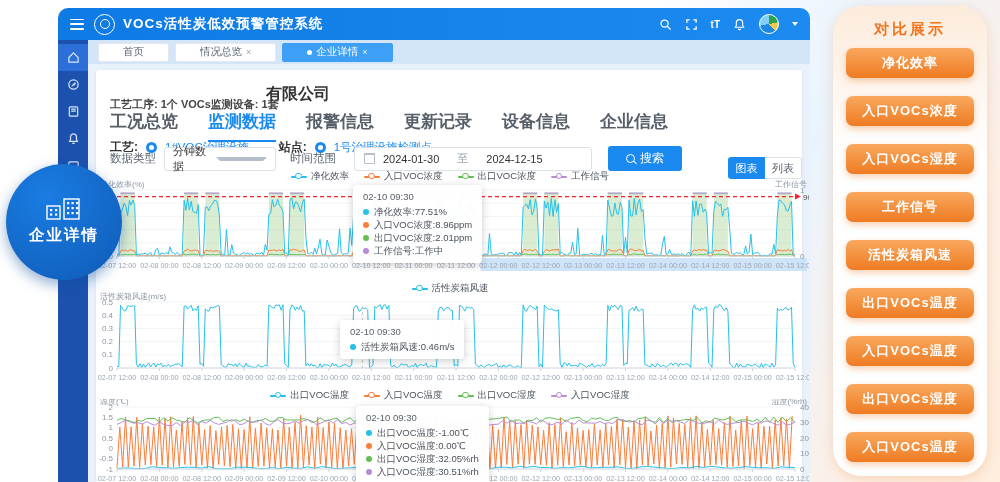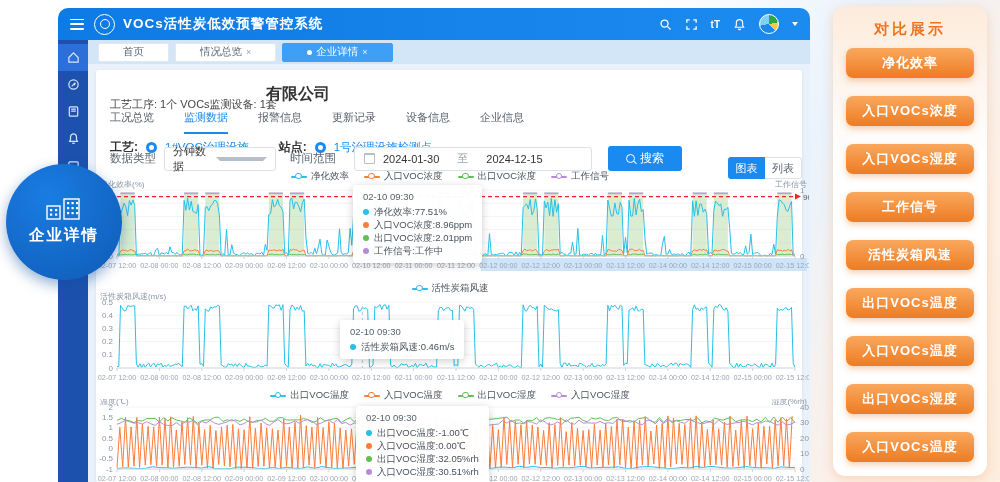--- a/index.html
+++ b/index.html
@@ -32,23 +32,23 @@
   .crumb.active{background:#3e9ff7;border-color:#3e9ff7;color:#fff;}
   .crumb.active .x{color:#e8f2ff;}
   .crumb .dot{width:5px;height:5px;border-radius:50%;background:#fff;display:inline-block;}
   
   .content-bg{position:absolute;left:88px;top:64px;width:722px;height:418px;background:#e9f1fb;}
   .card{position:absolute;left:96px;top:70px;width:706px;height:412px;background:#fff;border-radius:3px;box-shadow:0 1px 3px rgba(30,60,100,.10);z-index:1;}
   .redact{position:absolute;filter:blur(1.6px);border-radius:2px;}
   .r1{left:110px;top:79px;width:62px;height:14px;background:#c7cbd1;}
   .r2{left:177px;top:79px;width:84px;height:14px;background:#a8acb3;}
   .co-suffix{position:absolute;left:266px;top:84px;font-size:16px;font-weight:bold;color:#333;z-index:2;}
-  .co-meta{position:absolute;left:110px;top:97px;font-size:11px;font-weight:normal;color:#444;z-index:2;}
+  .co-meta{position:absolute;left:110px;top:97px;font-size:11px;font-weight:bold;color:#444;z-index:2;}
   .tabs{position:absolute;left:110px;top:110px;display:flex;gap:30px;z-index:2;}
-  .tab{font-size:11px;color:#565e68;padding-bottom:7px;cursor:pointer;border-bottom:2px solid transparent;}
+  .tab{font-size:17px;color:#565e68;padding-bottom:7px;cursor:pointer;border-bottom:2px solid transparent;font-weight:bold;}
   .tab.active{color:#1a8af0;border-bottom-color:#1a8af0;}
   .divider{position:absolute;left:97px;top:131px;width:704px;height:1px;background:#ecf0f4;}
   .frow1{position:absolute;left:110px;top:139px;display:flex;align-items:center;gap:8px;z-index:2;}
   .flabel{font-size:12px;font-weight:bold;color:#333;}
   .radio{width:11px;height:11px;border:3.2px solid #1a8af0;border-radius:50%;background:#fff;box-sizing:border-box;cursor:pointer;}
   .fval{font-size:11.5px;color:#1a8af0;cursor:pointer;}
   .gap-l{margin-left:22px;}
   .frow2{position:absolute;left:110px;top:146px;display:flex;align-items:center;z-index:2;}
   .slabel{font-size:11.5px;color:#5a6470;margin-right:8px;}
   .select{width:112px;height:24px;border:1px solid #dce1e8;border-radius:3px;background:#fff;display:flex;align-items:center;padding:0 8px;box-sizing:border-box;cursor:pointer;}
@@ -78,21 +78,21 @@
   .tt1{left:353px;top:185px;} .tt2{left:340px;top:320px;} .tt3{left:356px;top:406px;}
   .tt-time{font-size:9.5px;color:#5a626c;margin-bottom:3px;}
   .tt-row{font-size:9.5px;color:#4a525c;display:flex;align-items:center;gap:5px;line-height:13px;}
   .tt-dot{width:6px;height:6px;border-radius:50%;display:inline-block;}
   
   .badge{position:absolute;left:6px;top:164px;width:116px;height:116px;border-radius:50%;z-index:4;
     background:radial-gradient(circle at 35% 28%,#1a7ce2,#0f5bb6);box-shadow:0 5px 14px rgba(14,75,155,.45);
     display:flex;flex-direction:column;align-items:center;justify-content:center;gap:5px;}
   .badge-label{color:#fff;font-size:15.5px;font-weight:bold;letter-spacing:2px;}
   
-  .panel{position:absolute;left:833px;top:6px;width:154px;height:470px;border-radius:13px;z-index:2;
+  .panel{position:absolute;left:833px;top:6px;width:154px;height:470px;border-radius:28px;z-index:2;
     background:linear-gradient(180deg,#fcebdb,#ffffff 32%);box-shadow:0 3px 12px rgba(238,140,70,.28);}
   .panel-title{margin-top:14px;text-align:center;font-size:15px;font-weight:bold;letter-spacing:3px;color:#f0741f;}
   .panel-btns{position:absolute;left:13px;right:13px;top:42px;display:flex;flex-direction:column;gap:18px;}
   .cmp-btn{height:30px;border-radius:7px;background:linear-gradient(180deg,#f9a85e,#ee7b22);
     color:#fff;font-size:13px;font-weight:bold;letter-spacing:1px;display:flex;align-items:center;justify-content:center;
     box-shadow:0 3px 6px rgba(236,120,32,.35);cursor:pointer;}
 </style>
 </head>
 <body>
 

